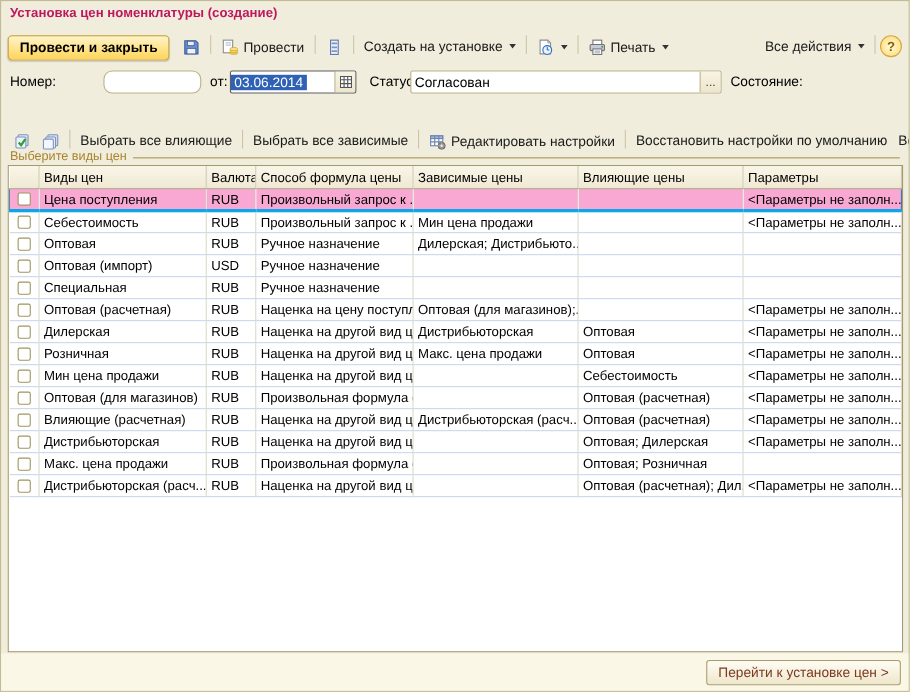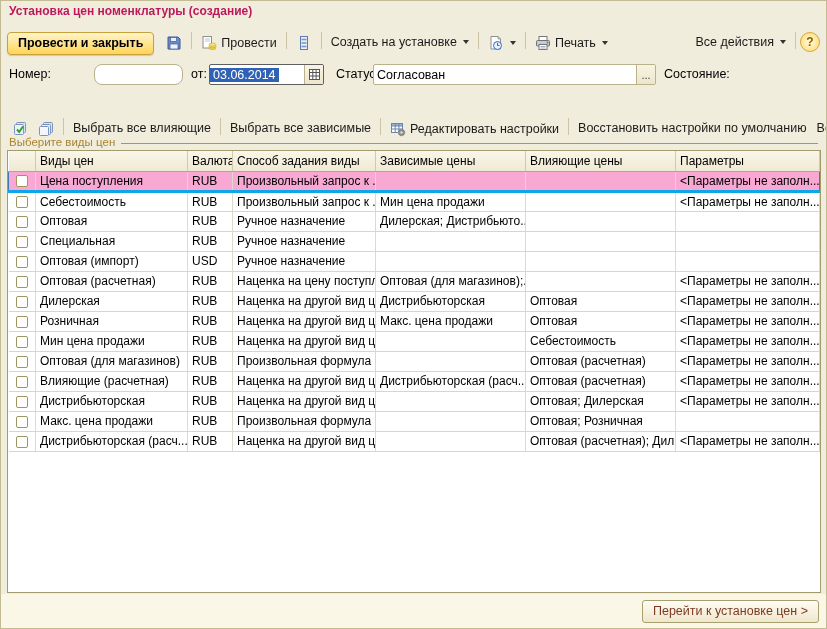--- a/index.html
+++ b/index.html
@@ -280,21 +280,21 @@
       <col style="width:143px">
         <col style="width:150px">
         <col style="width:150px">
         <col>
     </colgroup>
     <thead>
       <tr>
         <th class="cb"></th>
         <th>Виды цен</th>
         <th>Валюта</th>
-        <th>Способ задания виды</th>
+        <th>Способ формула цены</th>
         <th>Зависимые цены</th>
         <th>Влияющие цены</th>
         <th>Параметры</th>
       </tr>
     </thead>
     <tbody>
         <tr class="selected">
     <td class="cb"><span class="checkbox"></span></td>
     <td>Цена поступления</td>
     <td>RUB</td>
@@ -316,38 +316,38 @@
     <td class="cb"><span class="checkbox"></span></td>
     <td>Оптовая</td>
     <td>RUB</td>
     <td>Ручное назначение</td>
     <td>Дилерская; Дистрибьюто...</td>
     <td></td>
     <td></td>
   </tr>
         <tr>
     <td class="cb"><span class="checkbox"></span></td>
-    <td>Специальная</td>
-    <td>RUB</td>
-    <td>Ручное назначение</td>
-    <td></td>
-    <td></td>
-    <td></td>
-  </tr>
-        <tr>
-    <td class="cb"><span class="checkbox"></span></td>
     <td>Оптовая (импорт)</td>
     <td>USD</td>
     <td>Ручное назначение</td>
     <td></td>
     <td></td>
     <td></td>
   </tr>
         <tr>
     <td class="cb"><span class="checkbox"></span></td>
+    <td>Специальная</td>
+    <td>RUB</td>
+    <td>Ручное назначение</td>
+    <td></td>
+    <td></td>
+    <td></td>
+  </tr>
+        <tr>
+    <td class="cb"><span class="checkbox"></span></td>
     <td>Оптовая (расчетная)</td>
     <td>RUB</td>
     <td>Наценка на цену поступл...</td>
     <td>Оптовая (для магазинов);...</td>
     <td></td>
     <td>&lt;Параметры не заполн...</td>
   </tr>
         <tr>
     <td class="cb"><span class="checkbox"></span></td>
     <td>Дилерская</td>

